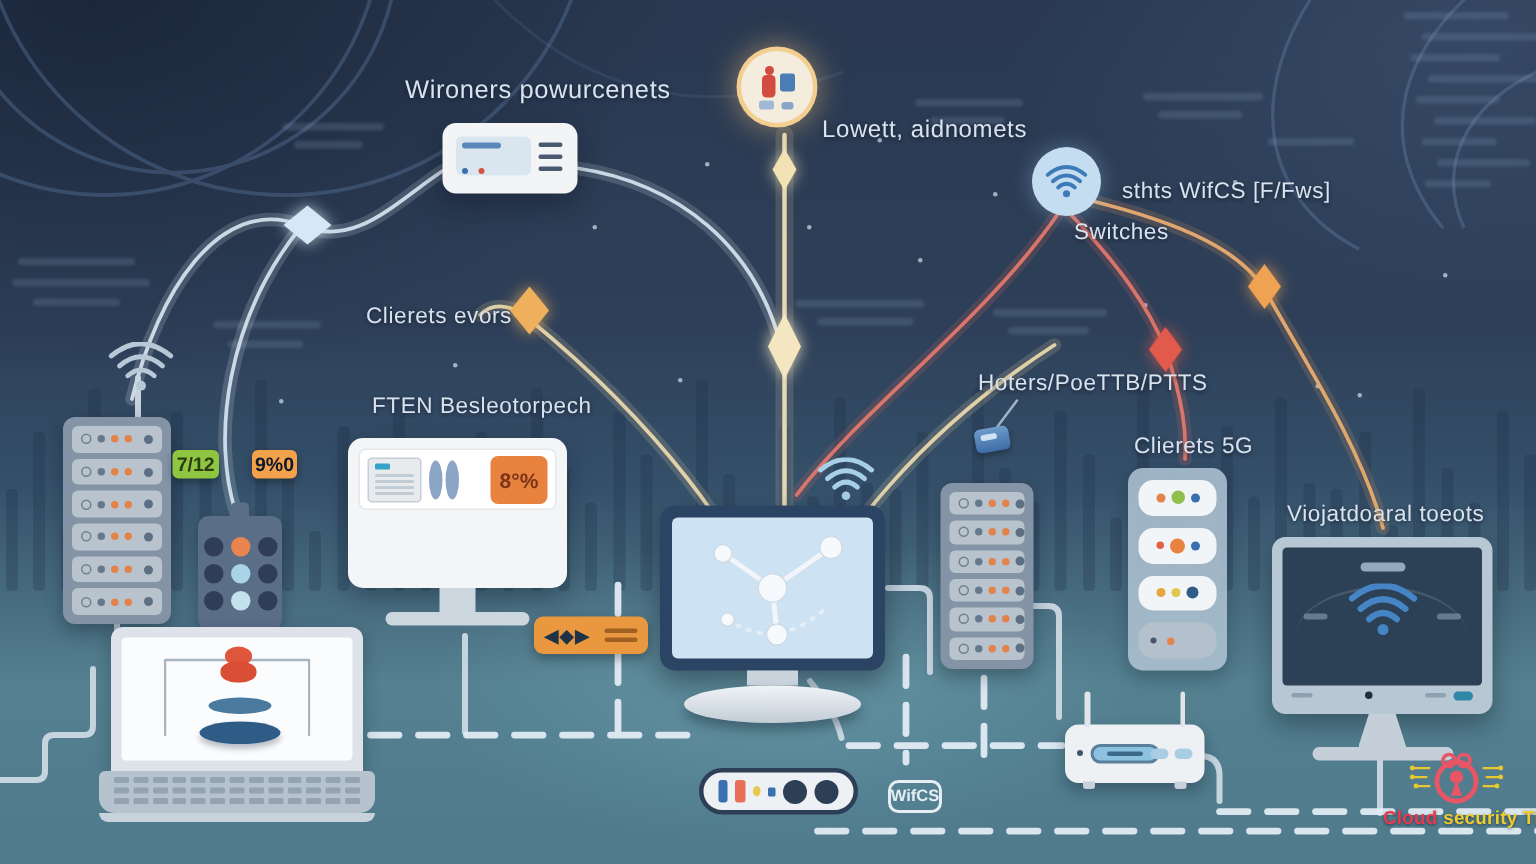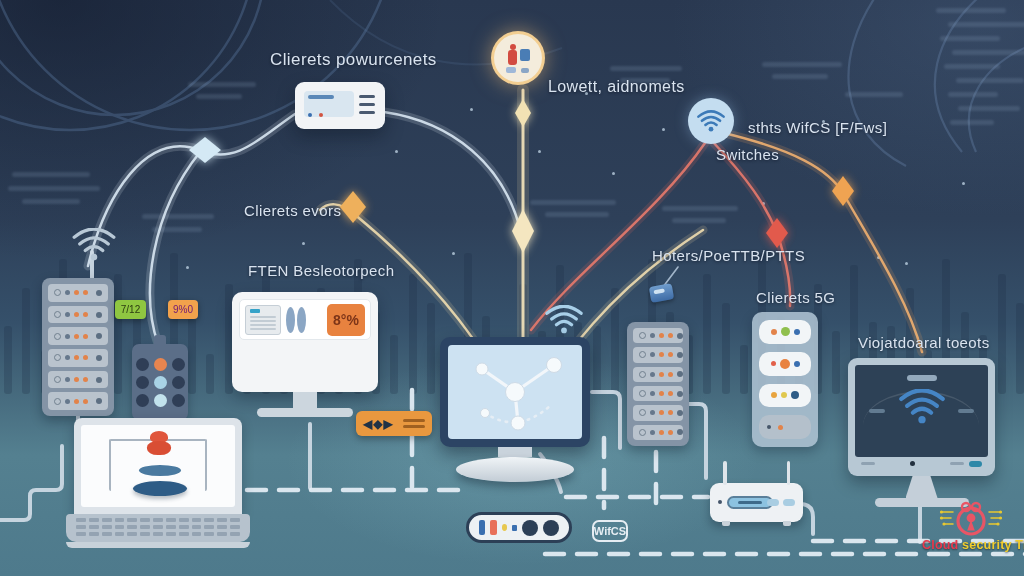--- a/index.html
+++ b/index.html
@@ -28,24 +28,24 @@
 .wifi{position:absolute;z-index:3}
 
 .rack{position:absolute;z-index:3;background:#8494a6;border-radius:8px;padding:6px;
   box-shadow:0 5px 12px rgba(8,16,30,.3);display:flex;flex-direction:column;gap:4px}
 .rack .slot{flex:1;background:#b9c3cd;border-radius:4px;display:flex;align-items:center;gap:4px;padding:0 6px;min-height:0}
 .slot .ring{width:7px;height:7px;border:1.5px solid #71818f;border-radius:50%;flex:none}
 .slot .dot{width:5px;height:5px;border-radius:50%;background:#66788c;flex:none}
 .slot .dot.orange{background:#e2834a}
 .slot .dot.right{margin-left:auto;width:6px;height:6px;background:#5d6f82}
 
-.badge{position:absolute;z-index:4;border-radius:4px;font-weight:normal;font-size:10px;
+.badge{position:absolute;z-index:4;border-radius:4px;font-weight:bold;font-size:13px;
   display:flex;align-items:center;justify-content:center;box-shadow:0 2px 6px rgba(0,0,0,.35)}
 .badge.green{background:#8fc641;color:#2c3c12}
-.badge.orangeb{background:#f2a24c;color:#701a75}
+.badge.orangeb{background:#f2a24c;color:#0f172a}
 
 .tl{position:absolute;left:132px;top:344px;width:56px;height:76px;background:#5b6e88;border-radius:7px;z-index:3;
   display:grid;grid-template-columns:repeat(3,13px);grid-template-rows:repeat(3,13px);gap:5px;justify-content:center;align-content:center;
   box-shadow:0 4px 10px rgba(8,16,30,.3)}
 .tl i{border-radius:50%;background:#2f3e56}
 .tl i.o{background:#e8854f}.tl i.b1{background:#a9d3e6}.tl i.b2{background:#c2e2ec}
 .tl::before,.tl::after{content:"";position:absolute;left:22px;width:12px;height:9px;background:#5b6e88}
 .tl::before{top:-9px;border-radius:3px 3px 0 0}.tl::after{bottom:-9px;border-radius:0 0 3px 3px}
 
 .topdev{position:absolute;left:295px;top:82px;width:90px;height:47px;background:#f2f4f6;border-radius:9px;z-index:3;
@@ -295,21 +295,21 @@
       <polygon points="523,99 531,113 523,127 515,113" fill="#f2e2b4"></polygon>
       <polygon points="523,209 534,231 523,253 512,231" fill="#f4e6c0" filter="url(#dglow)" opacity="0.9"></polygon>
       <polygon points="523,209 534,231 523,253 512,231" fill="#f4e6c0"></polygon>
       <polygon points="777,218 788,233 777,248 766,233" fill="#e25a4c" filter="url(#dglow)" opacity="0.8"></polygon>
       <polygon points="777,218 788,233 777,248 766,233" fill="#e25a4c"></polygon>
       <polygon points="843,176 854,191 843,206 832,191" fill="#efa352" filter="url(#dglow)" opacity="0.8"></polygon>
       <polygon points="843,176 854,191 843,206 832,191" fill="#efa352"></polygon>
     </g>
   </svg>
 
-  <div class="label big" style="left:270px;top:50px">Clierets powurcenets</div>
+  <div class="label big" style="left:270px;top:50px">Wironers powurcenets</div>
   <div class="label" style="left:548px;top:78px;font-size:16px">Lowett, aidnomets</div>
   <div class="label" style="left:748px;top:119px">sthts WifCS [F/Fws]</div>
   <div class="label" style="left:716px;top:146px">Switches</div>
   <div class="label" style="left:244px;top:202px">Clierets evors</div>
   <div class="label" style="left:248px;top:262px">FTEN Besleotorpech</div>
   <div class="label" style="left:652px;top:247px">Hoters/PoeTTB/PTTS</div>
   <div class="label" style="left:756px;top:289px">Clierets 5G</div>
   <div class="label" style="left:858px;top:334px">Viojatdoaral toeots</div>
 
   <div class="wifi" style="left:72px;top:228px">

